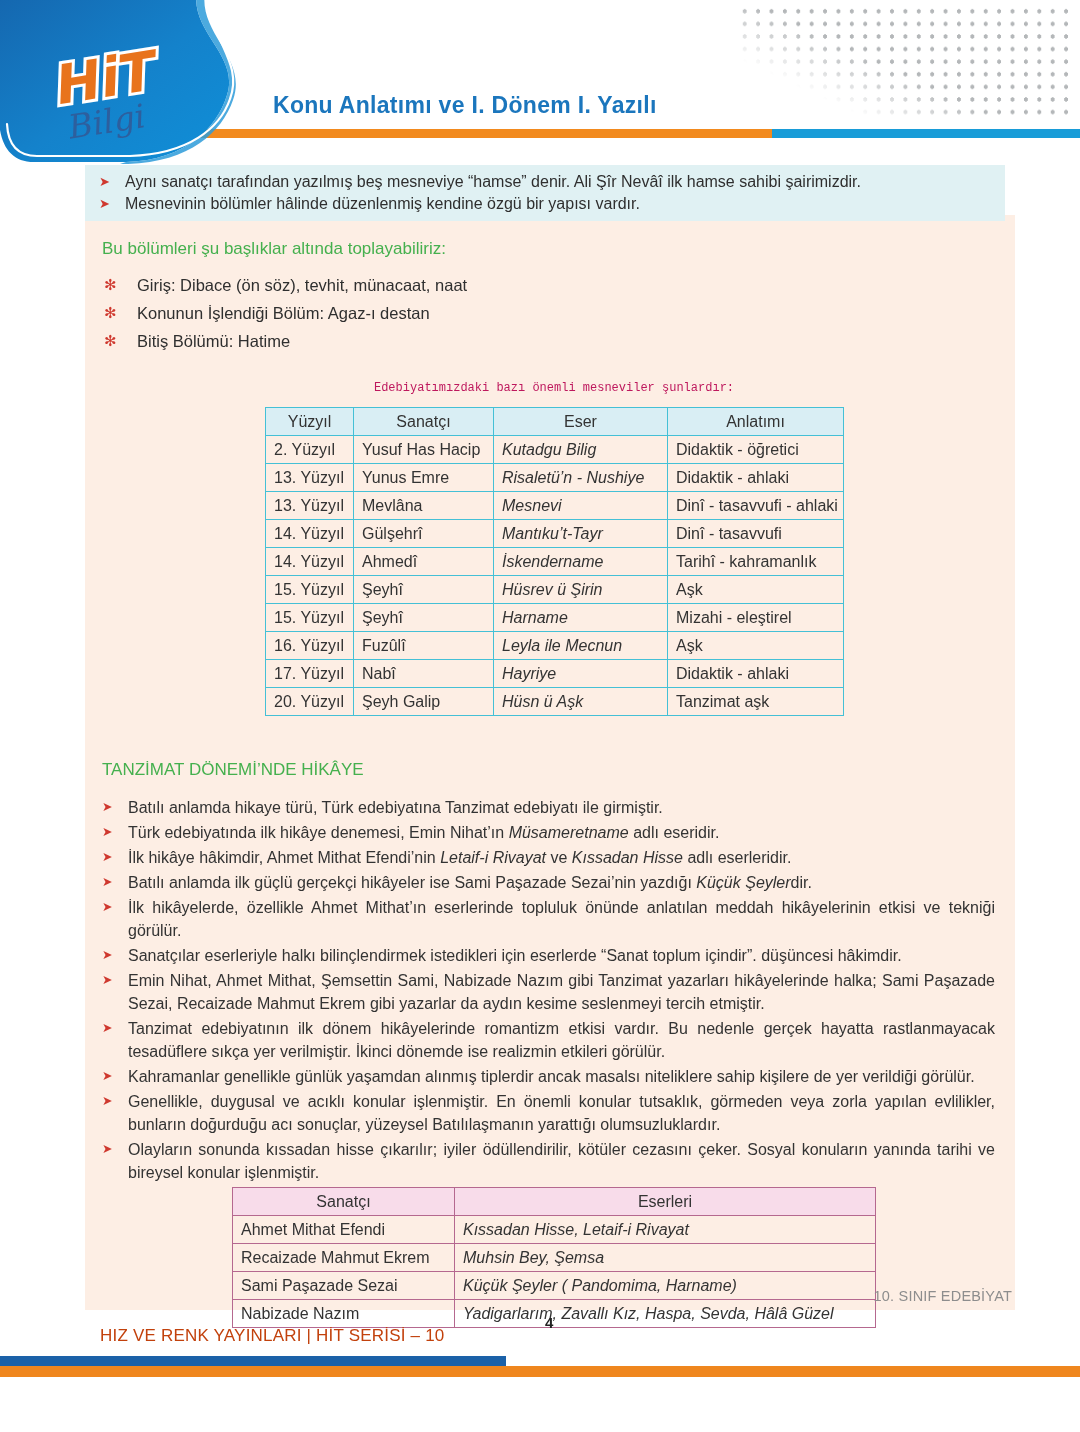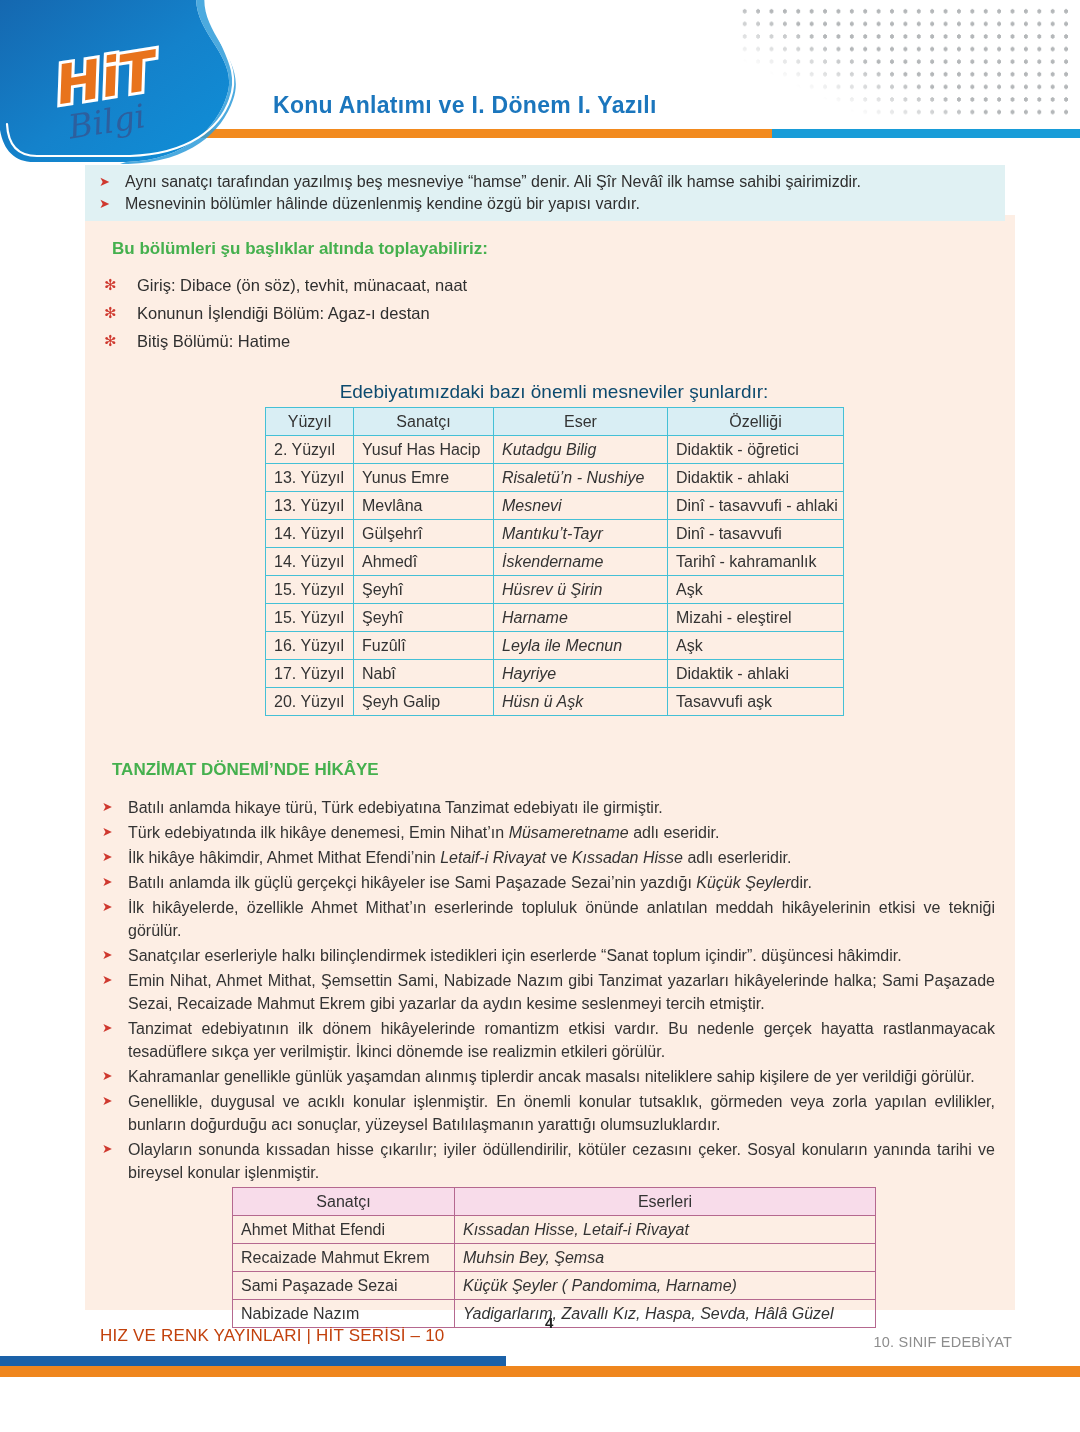--- a/index.html
+++ b/index.html
@@ -19,50 +19,50 @@
   .page-title{position:absolute;left:273px;top:92px;font-size:23px;font-weight:bold;color:#1b76bd;letter-spacing:.3px;z-index:2;}
 
   
   .intro-box{position:absolute;left:85px;top:165px;width:920px;box-sizing:border-box;background:#e0f1f3;padding:6px 14px;z-index:1;}
   .li-row{display:flex;align-items:flex-start;}
   .intro-box .li-row{line-height:22px;font-size:16px;color:#2f2f2f;}
   .intro-box .marker{color:#cf382e;font-size:13px;width:26px;flex:0 0 26px;line-height:22px;}
 
   
   .peach{position:absolute;left:85px;top:215px;width:930px;height:1095px;box-sizing:border-box;background:#fdeee4;padding:0 20px 0 17px;z-index:0;}
-  .green-heading{color:#45b04e;font-weight:bold;font-size:17px;margin:24px 0 0 10px;}
+  .green-heading{color:#45b04e;font-weight:normal;font-size:17px;margin:24px 0 0 0;}
   .star-list{margin-top:12px;}
   .star-list .li-row{line-height:28px;font-size:16.5px;color:#2f2f2f;}
   .star-list .marker{color:#cf382e;font-size:15px;width:33px;flex:0 0 33px;line-height:28px;padding-left:2px;}
   .arrow-list{margin-top:16px;}
   .arrow-list .li-row{line-height:23px;font-size:16px;color:#333;margin-bottom:2px;}
   .arrow-list .marker{color:#cf382e;font-size:12.5px;width:26px;flex:0 0 26px;line-height:23px;}
   .arrow-list .txt{text-align:justify;flex:1 1 auto;}
 
   
-  .tbl-caption{font-size:19px;color:#0c4a6e;height:21px;}
+  .tbl-caption{font-size:12px;color:#be185d;height:21px;font-family:Liberation Mono, monospace;}
   .cap1{margin:26px 0 0 163px;width:578px;text-align:center;}
   .cap2{margin:16px 0 0 130px;width:643px;text-align:center;}
   table{border-collapse:collapse;table-layout:fixed;}
   td,th{padding:2px 8px;font-size:16px;font-weight:normal;height:23px;overflow:hidden;white-space:nowrap;}
   .tbl1{margin:5px 0 0 163px;width:578px;}
   .tbl1 th,.tbl1 td{border:1.6px solid #44c0d6;color:#333;}
   .tbl1 thead th{background:#d9eef4;text-align:center;}
   .tbl1 td{text-align:left;}
   .tbl2{margin:3px 0 0 130px;width:643px;}
   .tbl2 th,.tbl2 td{border:1.6px solid #b5688f;color:#333;}
   .tbl2 thead th{background:#f8dcea;text-align:center;}
   td.it{font-style:italic;}
   .c1-0{width:88px}.c1-1{width:140px}.c1-2{width:174px}.c1-3{width:176px}
   .c2-0{width:222px}.c2-1{width:421px}
 
   
   .footer-left{position:absolute;left:100px;top:1326px;font-size:17px;color:#c2410c;letter-spacing:.2px;}
   .footer-page{position:absolute;left:545px;top:1314px;font-size:15px;font-weight:bold;color:#222;}
-  .footer-right{position:absolute;right:68px;top:1334px;font-size:14.5px;color:#8d8d8d;letter-spacing:.2px;}
+  .footer-right{position:absolute;right:68px;top:1288px;font-size:14.5px;color:#8d8d8d;letter-spacing:.2px;}
   .bar-blue{position:absolute;left:0;top:1356px;width:506px;height:10px;background:#1b61a8;}
   .bar-orange{position:absolute;left:0;top:1366px;width:1080px;height:11px;background:#ef861e;}
 </style>
 </head>
 <body>
 
 <div class="page">
 
   <div class="dots"></div>
 
@@ -127,21 +127,21 @@
           <col class="c1-0">
           <col class="c1-1">
           <col class="c1-2">
           <col class="c1-3">
         </colgroup>
       <thead>
         <tr>
           <th>Yüzyıl</th>
           <th>Sanatçı</th>
           <th>Eser</th>
-          <th>Özelliği</th>
+          <th>Anlatımı</th>
         </tr>
       </thead>
       <tbody>
           <tr>
             <td>2. Yüzyıl</td>
             <td>Yusuf Has Hacip</td>
             <td class="it">Kutadgu Bilig</td>
             <td>Didaktik - öğretici</td>
           </tr>
           <tr>
@@ -189,21 +189,21 @@
           <tr>
             <td>17. Yüzyıl</td>
             <td>Nabî</td>
             <td class="it">Hayriye</td>
             <td>Didaktik - ahlaki</td>
           </tr>
           <tr>
             <td>20. Yüzyıl</td>
             <td>Şeyh Galip</td>
             <td class="it">Hüsn ü Aşk</td>
-            <td>Tasavvufi aşk</td>
+            <td>Tanzimat aşk</td>
           </tr>
         </tbody>
     </table>
 
     <div class="green-heading" style="margin-top:44px">TANZİMAT DÖNEMİ’NDE HİKÂYE</div>
 
     <div class="arrow-list">
         <div class="li-row">
           <span class="marker">➤</span>
           <span class="txt"><span>Batılı anlamda hikaye türü, Türk edebiyatına Tanzimat edebiyatı ile girmiştir.</span></span>

